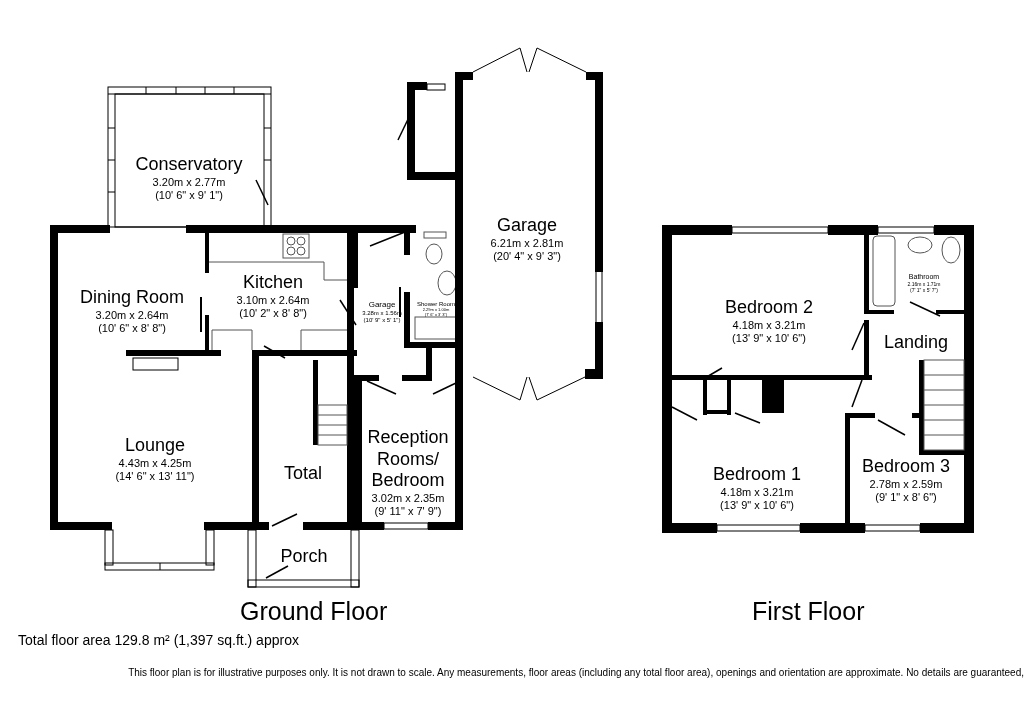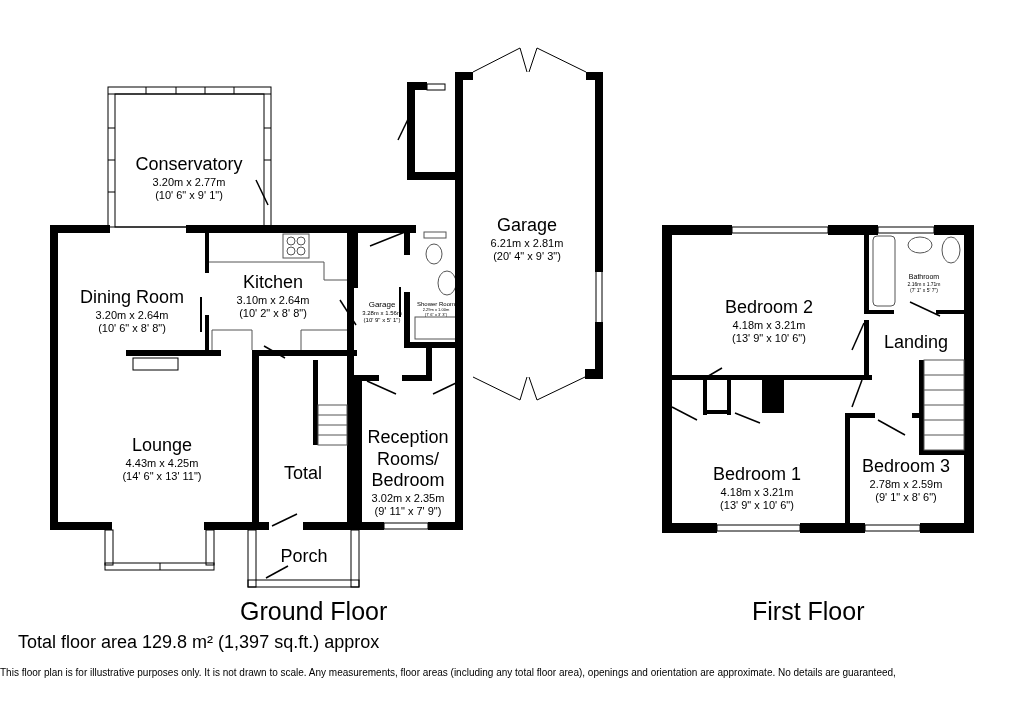--- a/index.html
+++ b/index.html
@@ -6,22 +6,22 @@
   body { width: 1024px; height: 717px; position: relative; overflow: hidden; font-family: "Liberation Sans", sans-serif; color: #000; }
   svg.plan { position: absolute; left: 0; top: 0; }
   .label { position: absolute; text-align: center; line-height: 1.2; white-space: nowrap; transform: translateX(-50%); }
   .room-name { font-size: 18px; }
   .room-dim { font-size: 11px; }
   .tiny-name { font-size: 6px; }
   .tiny-dim { font-size: 4px; }
   .small-name { font-size: 8px; }
   .small-dim { font-size: 6px; }
   .floor-title { position: absolute; font-weight: normal; font-size: 25px; }
-  .area { position: absolute; left: 18px; top: 632px; font-size: 18px; }
-  .disclaimer { position: absolute; left: 0; width: 1024px; top: 666px; text-align: left; font-size: 10px; line-height: 13px; }
+  .area { position: absolute; left: 18px; top: 632px; font-size: 14px; }
+  .disclaimer { position: absolute; left: 0; width: 1024px; top: 666px; text-align: right; font-size: 10px; line-height: 13px; }
 </style>
 </head>
 <body>
 
 <svg class="plan" width="1024" height="717" viewBox="0 0 1024 717">
   <g fill="#000" stroke="none">
 
     <g fill="none" stroke="#000" stroke-width="1">
       <rect x="108" y="87" width="163" height="140"></rect>
       <rect x="115" y="94" width="149" height="133"></rect>
@@ -231,21 +231,21 @@
 <div class="label" style="left:436px; top:301px;">
   <div class="tiny-name">Shower Room</div>
   <div class="tiny-dim">2.29m x 1.00m</div>
   <div class="tiny-dim">(7' 6" x 3' 3")</div>
 </div>
 <div class="label" style="left:527px; top:215px;">
   <div class="room-name">Garage</div>
   <div class="room-dim">6.21m x 2.81m</div>
   <div class="room-dim">(20' 4" x 9' 3")</div>
 </div>
-<div class="label" style="left:155px; top:435px;margin-left:7px;">
+<div class="label" style="left:155px; top:435px;">
   <div class="room-name">Lounge</div>
   <div class="room-dim">4.43m x 4.25m</div>
   <div class="room-dim">(14' 6" x 13' 11")</div>
 </div>
 <div class="label" style="left:303px; top:463px;">
   <div class="room-name">Total</div>
 </div>
 <div class="label" style="left:408px; top:427px;">
   <div class="room-name">Reception</div>
   <div class="room-name">Rooms/</div>

